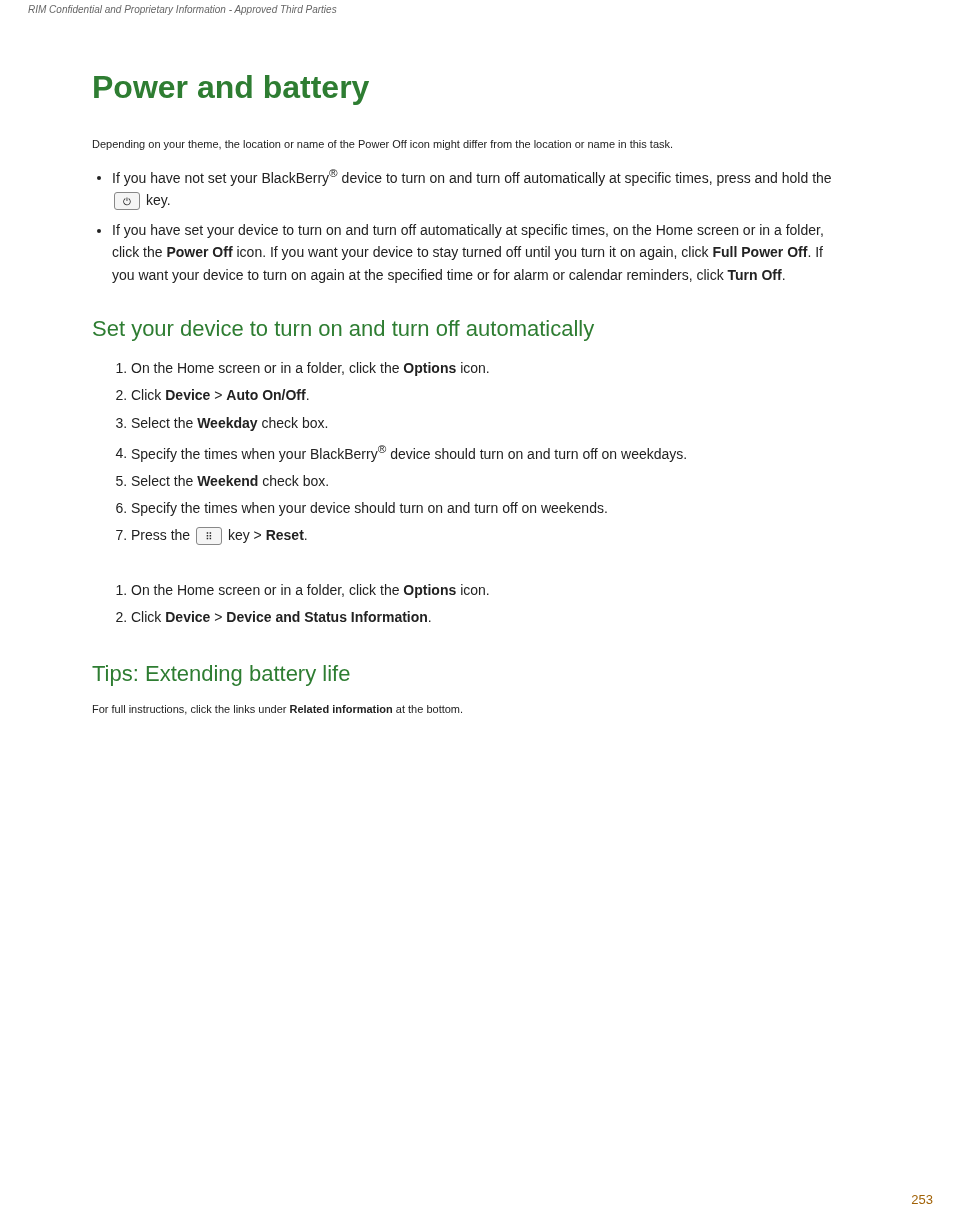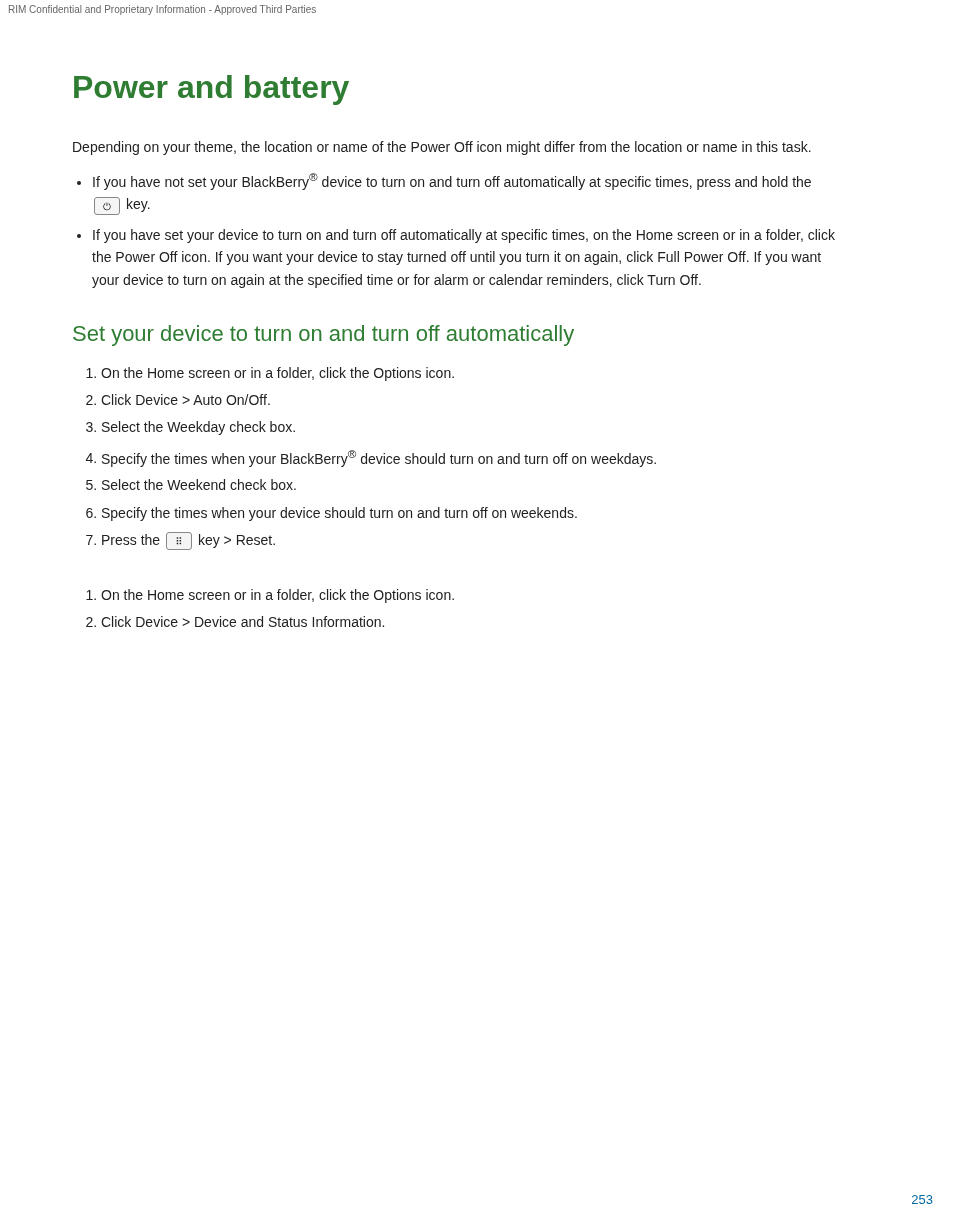--- a/index.html
+++ b/index.html
@@ -14,66 +14,67 @@
       color: #222;
       background: #fff;
       width: 973px;
       min-height: 1227px;
       position: relative;
     }
 
     .confidential-bar {
       font-size: 10px;
       color: #666;
-      padding: 4px 8px;
+      padding: 4px 28px;
       border-bottom: none;
+      font-style: italic;
     }
 
     .page-content {
-      padding: 30px 60px 60px 72px;
+      padding: 30px 60px 60px 92px;
       max-width: 900px;
     }
 
     h1.page-title {
       font-size: 32px;
       font-weight: bold;
       color: #2e7d32;
       margin-bottom: 30px;
       margin-top: 20px;
     }
 
     h2.section-title {
       font-size: 22px;
       font-weight: normal;
       color: #2e7d32;
       margin-bottom: 14px;
       margin-top: 30px;
     }
 
     p.body-text {
-      font-size: 14px;
+      font-size: 11px;
       line-height: 1.6;
       color: #222;
       margin-bottom: 10px;
     }
 
     ul.bullet-list {
       margin-left: 20px;
       margin-bottom: 10px;
     }
 
     ul.bullet-list li {
       font-size: 14px;
       line-height: 1.6;
       margin-bottom: 8px;
       list-style-type: disc;
     }
 
     ol.numbered-list {
-      margin-left: 29px;
+      margin-left: 39px;
       margin-bottom: 10px;
     }
 
     ol.numbered-list li {
       font-size: 14px;
       line-height: 1.8;
       margin-bottom: 2px;
     }
 
     .section-block {
@@ -108,25 +109,25 @@
       text-align: center;
       line-height: 18px;
       font-size: 10px;
     }
 
     .page-number {
       position: absolute;
       bottom: 20px;
       right: 40px;
       font-size: 13px;
-      color: #0369a1;
+      color: #a16207;
     }
 
     strong {
-      font-weight: normal;
+      font-weight: bold;
       text-align: right;
     }
   </style>
 </head>
 <body>
 
 <div class="confidential-bar">
   <span>RIM Confidential and Proprietary Information - Approved Third Parties</span>
 </div>
 
@@ -167,16 +168,22 @@
   </div>
 
 
   <div class="section-block">
     <ol class="numbered-list">
       <li>On the Home screen or in a folder, click the <strong>Options</strong> icon.</li>
       <li>Click <strong>Device</strong> &gt; <strong>Device and Status Information</strong>.</li>
     </ol>
   </div>
 
+  <div class="section-block">
+    <h2 class="section-title">Tips: Extending battery life</h2>
+    <p class="body-text">
+      For full instructions, click the links under <strong>Related information</strong> at the bottom.
+    </p>
+  </div>
 
 </div>
 
 <div class="page-number">253</div>
 
 </body></html>

